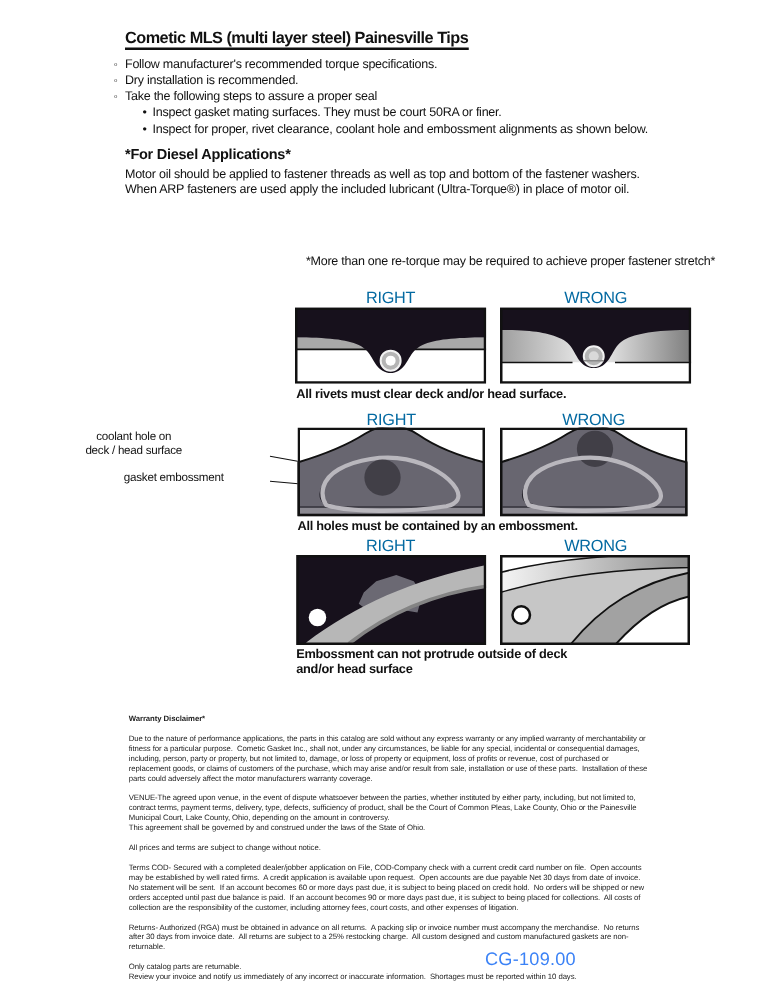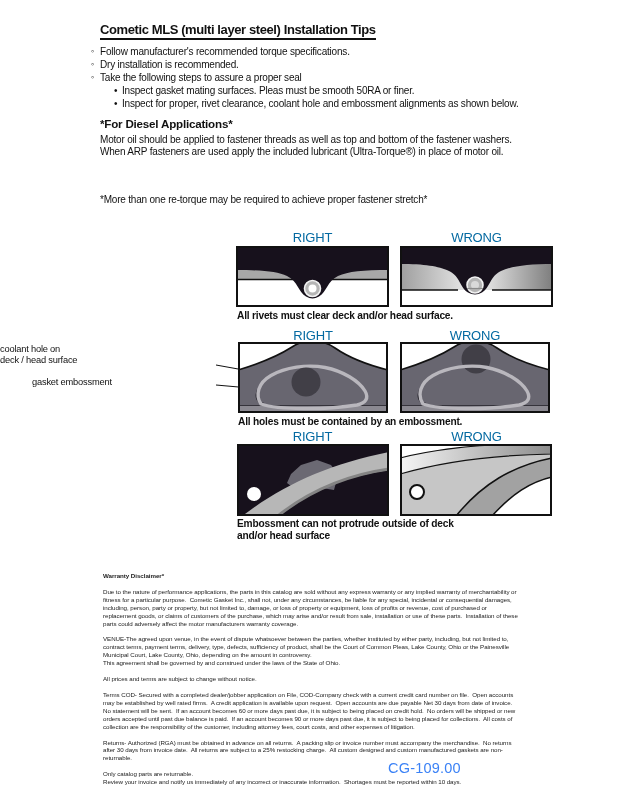--- a/index.html
+++ b/index.html
@@ -15,72 +15,72 @@
   .bullets{left:91px;top:45px;width:470px;font-size:10px;letter-spacing:-0.2px;line-height:13px;}
   .b-row{display:flex;}
   .b-glyph{width:9px;flex:none;font-size:9px;line-height:13px;}
   .b-sub{margin-left:23px;}
   .b-sub .b-glyph{width:8px;font-size:10px;}
   
   .diesel-h{left:100px;top:117px;font-size:11.6px;font-weight:bold;letter-spacing:-0.2px;text-align:center;}
   .para{left:100px;width:472px;font-size:10px;letter-spacing:-0.2px;line-height:11.6px;white-space:pre-wrap;}
   .para-1{top:134px;}
   .para-2{top:164px;}
-  .para-foot{top:194px;}
+  .para-foot{top:204px;text-align:right;}
   
   .fig{left:0;width:618px;}
   .fig-1{top:230px;height:100px;}
   .fig-2{top:328px;height:100px;}
   .fig-3{top:429px;height:120px;}
   .fig-label{position:absolute;top:0;font-size:13px;letter-spacing:-0.2px;text-align:center;color:#0369a1;}
   .fl-right-1,.fl-right-3{left:236px;width:153px;}
   .fl-wrong-1,.fl-wrong-3{left:400px;width:153px;}
   .fl-right-2{left:238px;width:150px;}
   .fl-wrong-2{left:400px;width:150px;}
   .panel{position:absolute;display:block;}
   .fig-caption{position:absolute;font-size:10.2px;letter-spacing:-0.2px;font-weight:600;white-space:pre-line;}
   .cap-1{left:237px;top:80px;}
   .cap-2{left:238px;top:88px;}
   .cap-3{left:237px;top:89px;line-height:11.5px;}
-  .ann{position:absolute;left:0;width:214px;text-align:left;font-size:9.3px;letter-spacing:-0.2px;line-height:11px;}
+  .ann{position:absolute;left:0;width:214px;text-align:center;font-size:9.3px;letter-spacing:-0.2px;line-height:11px;}
   .ann-hole{top:16px;}
   .ann-emboss{top:49px;padding-left:32px;}
   .leader-overlay{position:absolute;left:0;top:0;pointer-events:none;}
   
   .legal{left:103px;top:572px;width:416px;font-size:6.2px;letter-spacing:-0.05px;line-height:7.9px;color:#222;}
   .legal-h{font-weight:bold;margin:0 0 8px 0;}
   .legal p{margin:0 0 8px 0;white-space:pre-wrap;}
   
   .part-no{left:388px;top:760px;font-size:14.5px;letter-spacing:0.2px;color:#3b82f6;}
 </style>
 </head>
 <body>
 
 <div class="page">
 
   <div class="abs doc-title">
-    <span>Cometic MLS (multi layer steel) Installation Tips</span>
+    <span>Cometic MLS (multi layer steel) Painesville Tips</span>
   </div>
 
   <div class="abs bullets">
     <div class="b-row">
       <span class="b-glyph">◦</span>
       <span>Follow manufacturer's recommended torque specifications.</span>
     </div>
     <div class="b-row">
       <span class="b-glyph">◦</span>
       <span>Dry installation is recommended.</span>
     </div>
     <div class="b-row">
       <span class="b-glyph">◦</span>
       <span>Take the following steps to assure a proper seal</span>
     </div>
     <div class="b-row b-sub">
       <span class="b-glyph">•</span>
-      <span>Inspect gasket mating surfaces.  Pleas must be smooth 50RA or finer.</span>
+      <span>Inspect gasket mating surfaces.  They must be court 50RA or finer.</span>
     </div>
     <div class="b-row b-sub">
       <span class="b-glyph">•</span>
       <span>Inspect for proper, rivet clearance, coolant hole and embossment alignments as shown below.</span>
     </div>
   </div>
 
   <div class="abs diesel-h">*For Diesel Applications*</div>
   <div class="abs para para-1">Motor oil should be applied to fastener threads as well as top and bottom of the fastener washers.
 When ARP fasteners are used apply the included lubricant (Ultra-Torque®) in place of motor oil.</div>

